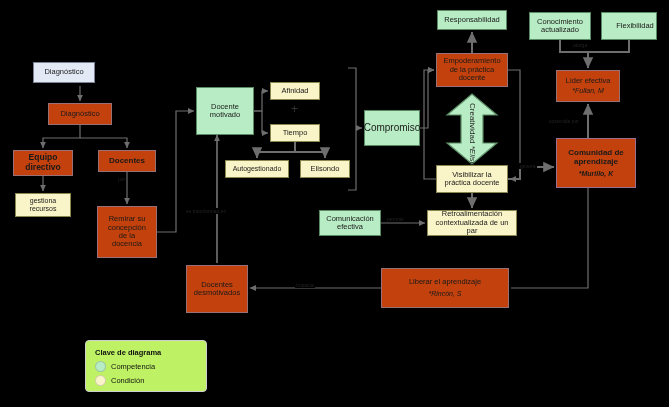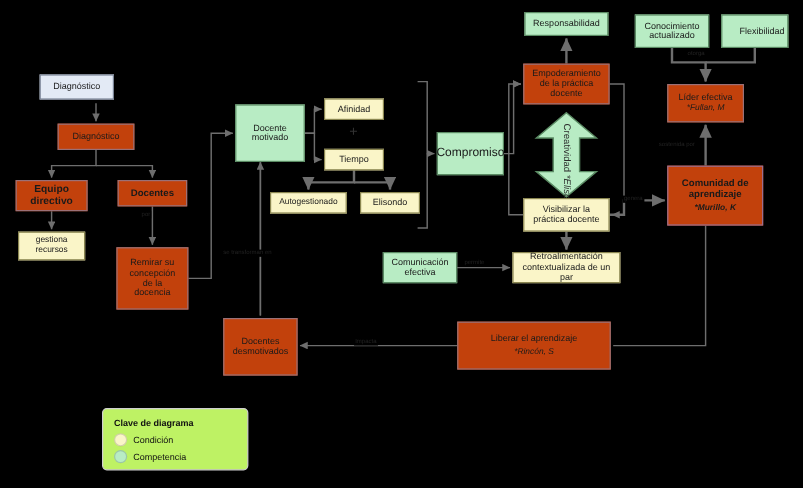--- a/index.html
+++ b/index.html
@@ -193,23 +193,23 @@
       <div class="elabel" style="left: 519px; top: 163px;">genera</div>
       <div class="elabel" style="left: 548px; top: 118px;">sostenida por</div>
       <div class="elabel" style="left: 572px; top: 42px;">otorga</div>
       <div class="elabel" style="left: 386px; top: 216px;">permite</div>
     </div>
 
   <div id="legend" style="left:85px;top:340px;width:122px;height:52px;">
     <div class="ltitle">Clave de diagrama</div>
     <div id="legend-rows">
         <div class="lrow">
+          <span class="dot" style="background: rgb(184, 236, 196); border: 1px solid rgba(0, 0, 0, 0.15);"></span>
+          <span class="ltext">Competencia</span>
+        </div>
+        <div class="lrow">
           <span class="dot" style="background: rgb(250, 245, 200); border: 1px solid rgba(0, 0, 0, 0.15);"></span>
           <span class="ltext">Condición</span>
         </div>
-        <div class="lrow">
-          <span class="dot" style="background: rgb(184, 236, 196); border: 1px solid rgba(0, 0, 0, 0.15);"></span>
-          <span class="ltext">Competencia</span>
-        </div>
       </div>
   </div>
 
 </div>
 
 </body></html>

